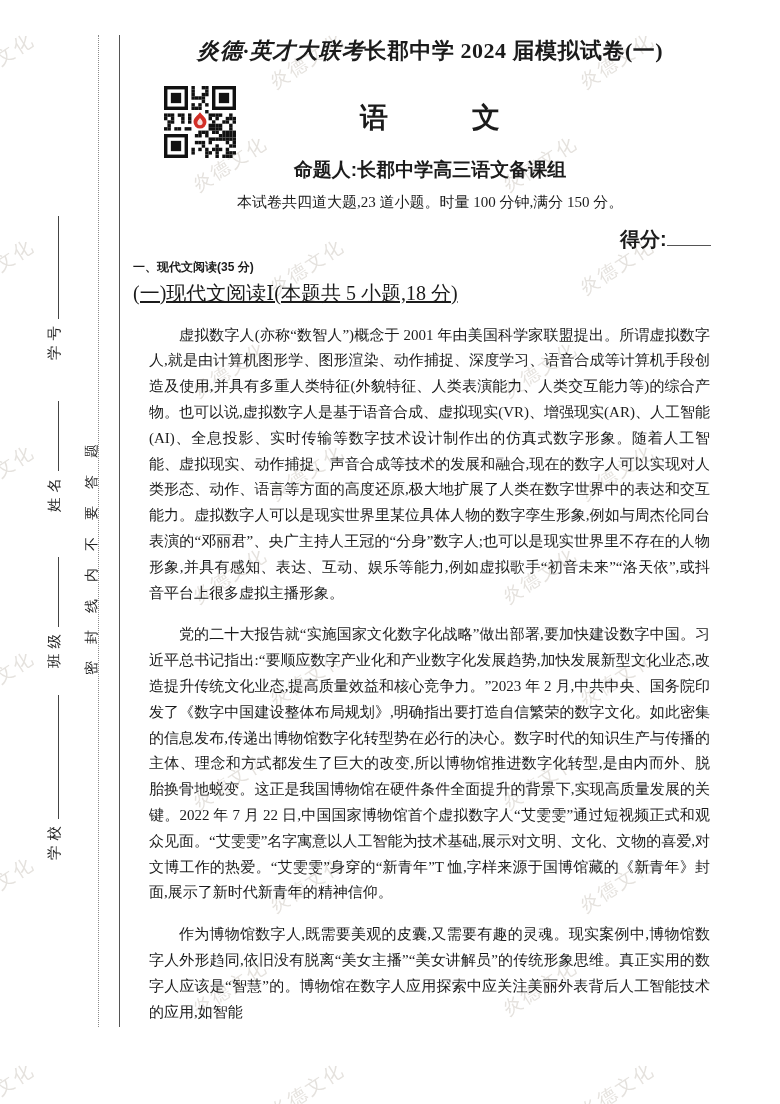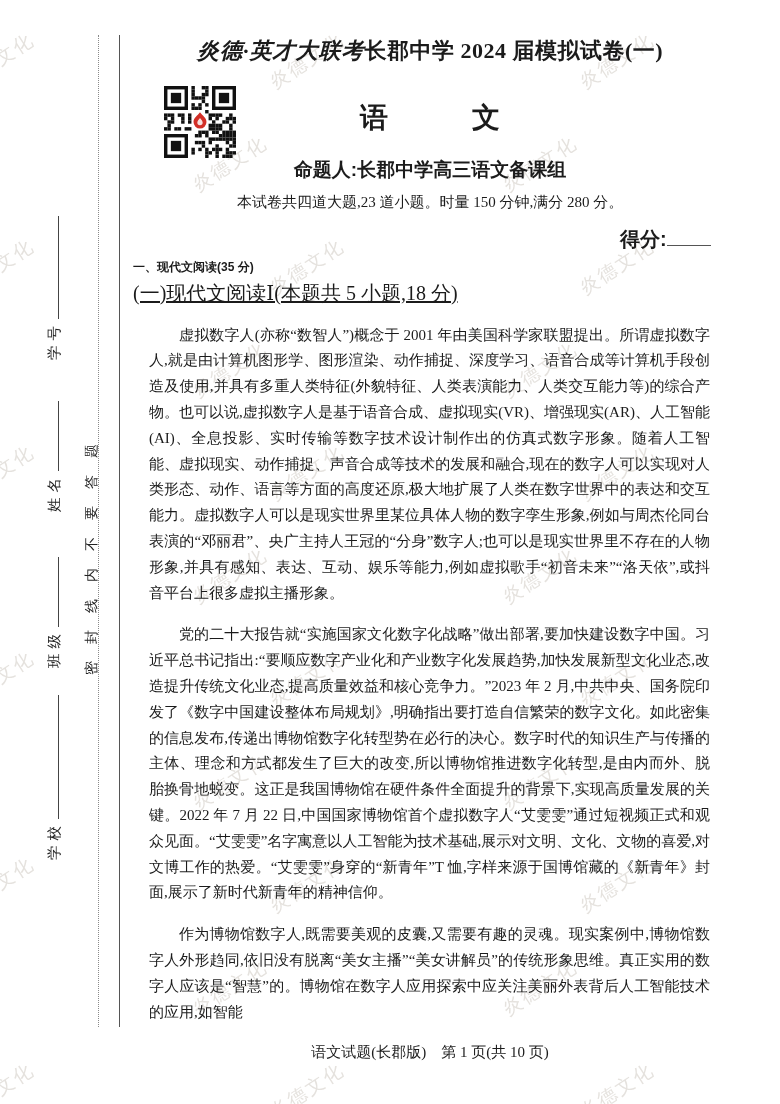--- a/index.html
+++ b/index.html
@@ -233,29 +233,28 @@
       <rect x="53.333333333333336" y="6.666666666666667" width="10" height="10" fill="#111"></rect>
       <rect x="0" y="46.66666666666667" width="23.333333333333336" height="23.333333333333336" fill="#111"></rect>
       <rect x="3.3333333333333335" y="50" width="16.666666666666668" height="16.666666666666668" fill="#fff"></rect>
       <rect x="6.666666666666667" y="53.333333333333336" width="10" height="10" fill="#111"></rect>
       <path d="M35 25.5 c2.6 3.6 6.3 5.4 6.3 9.6 a6.3 6.3 0 1 1 -12.6 0 c0 -4.2 3.7 -6 6.3 -9.6 z" fill="#d22f27"></path>
       <path d="M35 31 c1.2 1.8 2.6 2.6 2.6 4.6 a2.6 2.6 0 1 1 -5.2 0 c0 -2 1.4 -2.8 2.6 -4.6 z" fill="#fff" opacity="0.85"></path>
     </svg>
 
   <div class="hdr subject" style="position:absolute">语 文</div>
   <div class="hdr authors" style="position:absolute">命题人:长郡中学高三语文备课组</div>
-  <div class="hdr instructions" style="position:absolute">本试卷共四道大题,23 道小题。时量 150 分钟,满分 280 分。</div>
+  <div class="hdr instructions" style="position:absolute">本试卷共四道大题,23 道小题。时量 100 分钟,满分 150 分。</div>
 
   <div class="score-line">
     <span>得分:</span><span class="score-blank"></span>
   </div>
 
   <div class="main">
     <div class="sec-title">一、现代文阅读(35 分)</div>
     <div class="sec-sub">(一)现代文阅读Ⅰ(本题共 5 小题,18 分)</div>
     <p class="para">虚拟数字人(亦称“数智人”)概念于 2001 年由美国科学家联盟提出。所谓虚拟数字人,就是由计算机图形学、图形渲染、动作捕捉、深度学习、语音合成等计算机手段创造及使用,并具有多重人类特征(外貌特征、人类表演能力、人类交互能力等)的综合产物。也可以说,虚拟数字人是基于语音合成、虚拟现实(VR)、增强现实(AR)、人工智能(AI)、全息投影、实时传输等数字技术设计制作出的仿真式数字形象。随着人工智能、虚拟现实、动作捕捉、声音合成等技术的发展和融合,现在的数字人可以实现对人类形态、动作、语言等方面的高度还原,极大地扩展了人类在数字世界中的表达和交互能力。虚拟数字人可以是现实世界里某位具体人物的数字孪生形象,例如与周杰伦同台表演的“邓丽君”、央广主持人王冠的“分身”数字人;也可以是现实世界里不存在的人物形象,并具有感知、表达、互动、娱乐等能力,例如虚拟歌手“初音未来”“洛天依”,或抖音平台上很多虚拟主播形象。</p>
     <p class="para">党的二十大报告就“实施国家文化数字化战略”做出部署,要加快建设数字中国。习近平总书记指出:“要顺应数字产业化和产业数字化发展趋势,加快发展新型文化业态,改造提升传统文化业态,提高质量效益和核心竞争力。”2023 年 2 月,中共中央、国务院印发了《数字中国建设整体布局规划》,明确指出要打造自信繁荣的数字文化。如此密集的信息发布,传递出博物馆数字化转型势在必行的决心。数字时代的知识生产与传播的主体、理念和方式都发生了巨大的改变,所以博物馆推进数字化转型,是由内而外、脱胎换骨地蜕变。这正是我国博物馆在硬件条件全面提升的背景下,实现高质量发展的关键。2022 年 7 月 22 日,中国国家博物馆首个虚拟数字人“艾雯雯”通过短视频正式和观众见面。“艾雯雯”名字寓意以人工智能为技术基础,展示对文明、文化、文物的喜爱,对文博工作的热爱。“艾雯雯”身穿的“新青年”T 恤,字样来源于国博馆藏的《新青年》封面,展示了新时代新青年的精神信仰。</p>
     <p class="para">作为博物馆数字人,既需要美观的皮囊,又需要有趣的灵魂。现实案例中,博物馆数字人外形趋同,依旧没有脱离“美女主播”“美女讲解员”的传统形象思维。真正实用的数字人应该是“智慧”的。博物馆在数字人应用探索中应关注美丽外表背后人工智能技术的应用,如智能</p>
   </div>
 
-  <div class="footer-page">语文试题(长郡版)　第 1 页(共 10 页)</div>
 
 </div>
 
 </body></html>

